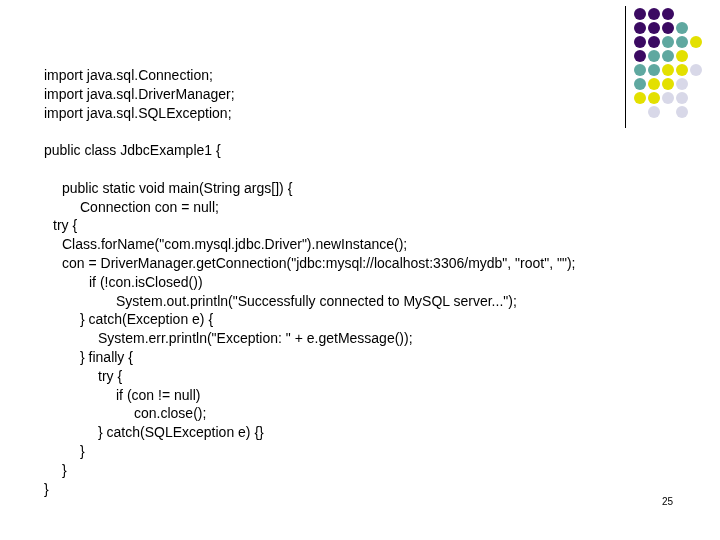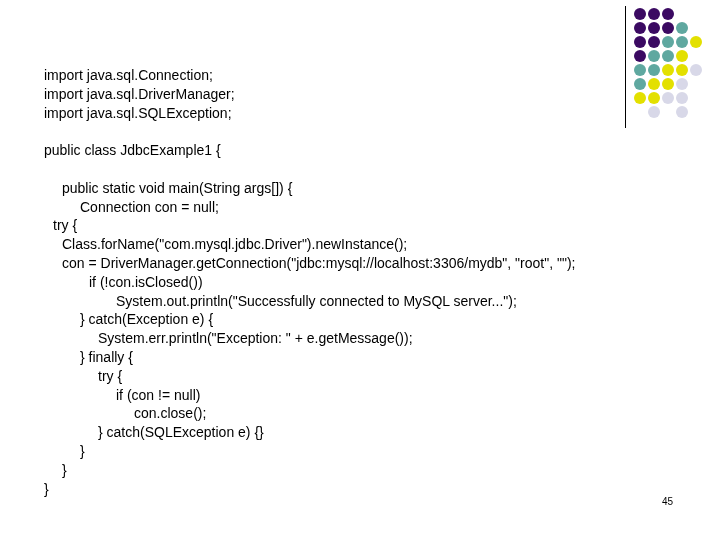--- a/index.html
+++ b/index.html
@@ -127,15 +127,15 @@
       <span class="dot" style="left: 0px; top: 84px; width: 12px; height: 12px; background: rgb(227, 224, 0);"></span>
       <span class="dot" style="left: 14px; top: 84px; width: 12px; height: 12px; background: rgb(227, 224, 0);"></span>
       <span class="dot" style="left: 28px; top: 84px; width: 12px; height: 12px; background: rgb(216, 216, 232);"></span>
       <span class="dot" style="left: 42px; top: 84px; width: 12px; height: 12px; background: rgb(216, 216, 232);"></span>
       <span class="dot" style="left: 14px; top: 98px; width: 12px; height: 12px; background: rgb(216, 216, 232);"></span>
       <span class="dot" style="left: 42px; top: 98px; width: 12px; height: 12px; background: rgb(216, 216, 232);"></span>
     </div>
 
   <div class="code-block"><div class="code-line" style="padding-left: 44px;">import java.sql.Connection;</div><div class="code-line" style="padding-left: 44px;">import java.sql.DriverManager;</div><div class="code-line" style="padding-left: 44px;">import java.sql.SQLException;</div><div class="code-line blank" style="padding-left: 26px;">&nbsp;</div><div class="code-line" style="padding-left: 44px;">public class JdbcExample1 {</div><div class="code-line blank" style="padding-left: 26px;">&nbsp;</div><div class="code-line" style="padding-left: 62px;">public static void main(String args[]) {</div><div class="code-line" style="padding-left: 80px;">Connection con = null;</div><div class="code-line" style="padding-left: 53px;">try {</div><div class="code-line" style="padding-left: 62px;">Class.forName("com.mysql.jdbc.Driver").newInstance();</div><div class="code-line" style="padding-left: 62px;">con = DriverManager.getConnection("jdbc:mysql://localhost:3306/mydb", "root", "");</div><div class="code-line" style="padding-left: 89px;">if (!con.isClosed())</div><div class="code-line" style="padding-left: 116px;">System.out.println("Successfully connected to MySQL server...");</div><div class="code-line" style="padding-left: 80px;">} catch(Exception e) {</div><div class="code-line" style="padding-left: 98px;">System.err.println("Exception: " + e.getMessage());</div><div class="code-line" style="padding-left: 80px;">} finally {</div><div class="code-line" style="padding-left: 98px;">try {</div><div class="code-line" style="padding-left: 116px;">if (con != null)</div><div class="code-line" style="padding-left: 134px;">con.close();</div><div class="code-line" style="padding-left: 98px;">} catch(SQLException e) {}</div><div class="code-line" style="padding-left: 80px;">}</div><div class="code-line" style="padding-left: 62px;">}</div><div class="code-line" style="padding-left: 44px;">}</div></div>
 
-  <div class="page-number">45</div>
+  <div class="page-number">25</div>
 
 </div>
 
 </body></html>

